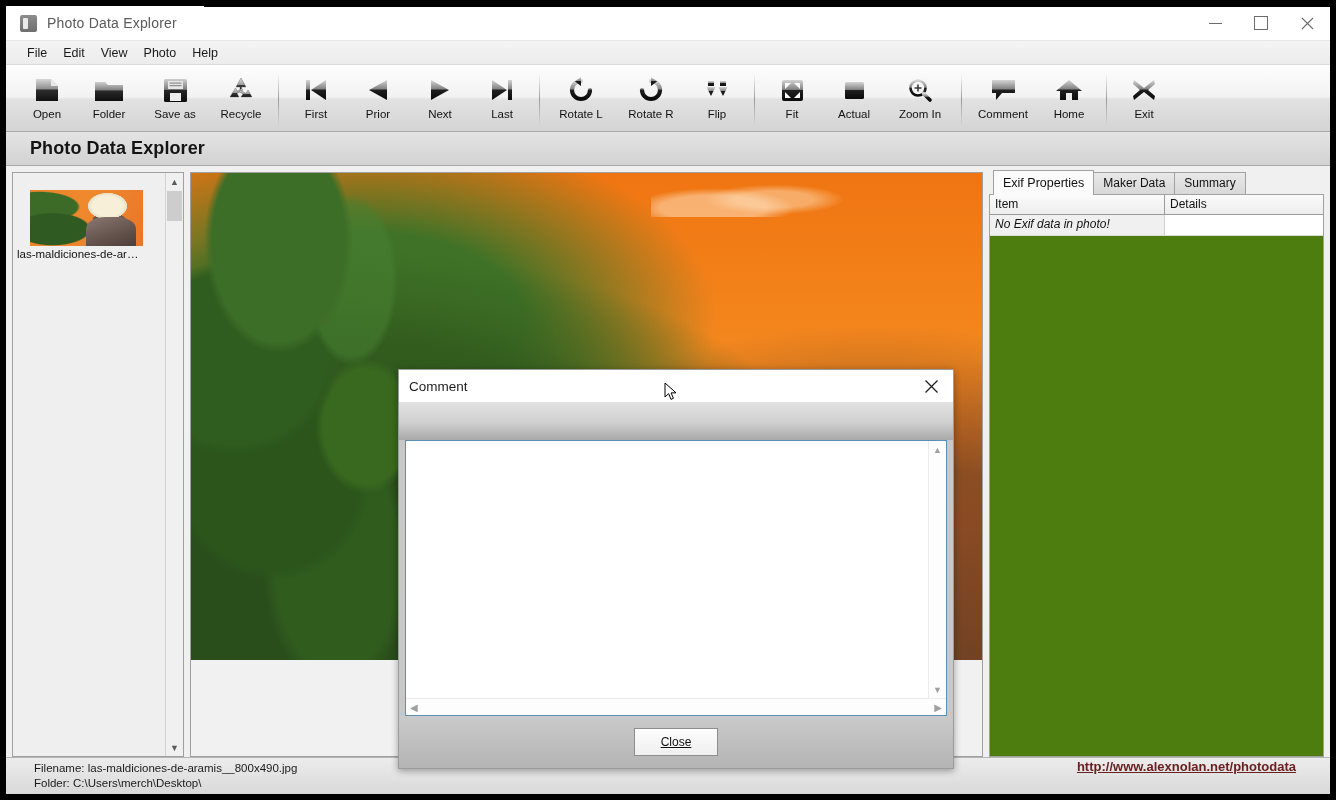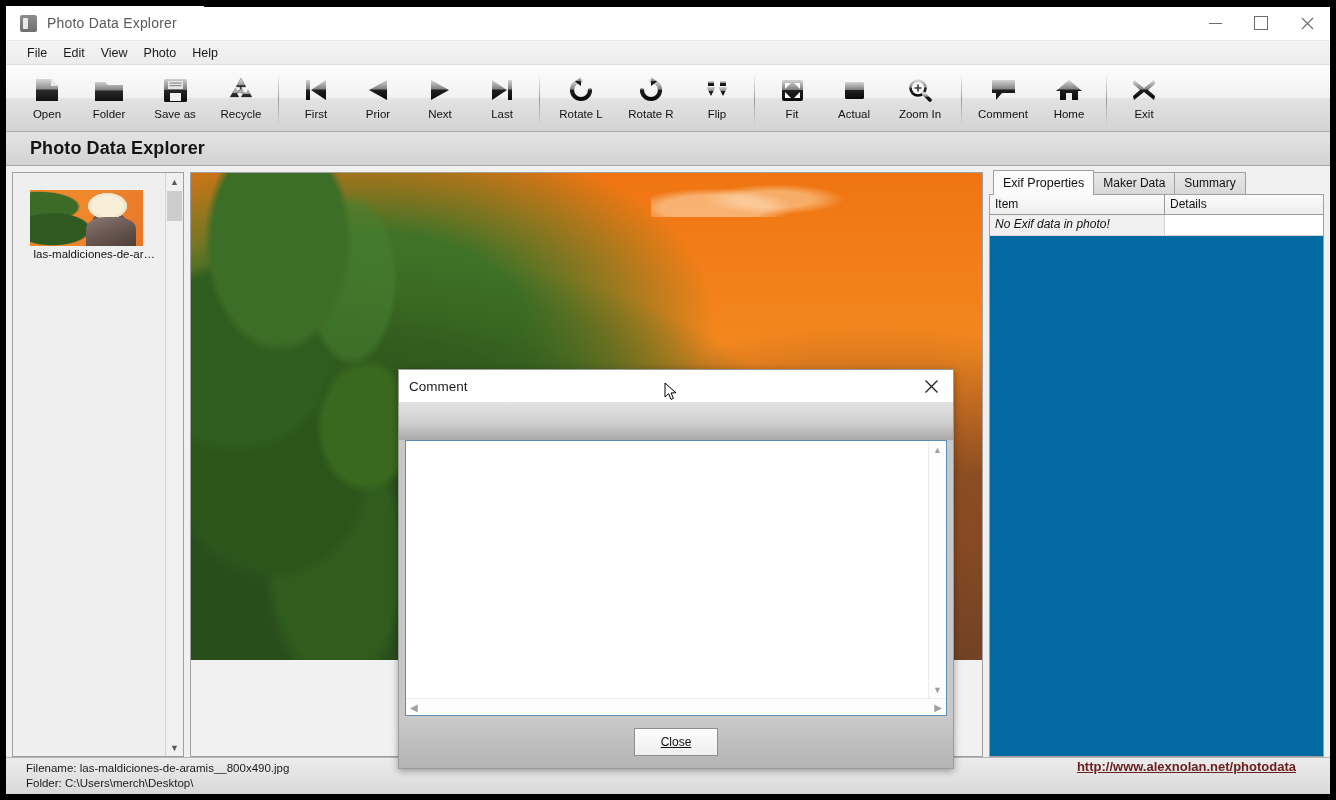--- a/index.html
+++ b/index.html
@@ -111,21 +111,21 @@
   }
 
   
   .thumbpanel {
     width: 172px; background: #efefef;
     border: 1px solid #a0a0a0;
     position: relative; box-sizing: border-box;
     display: flex; flex-direction: column;
   }
   .thumblist { flex: 1; padding: 4px; box-sizing: border-box; }
-  .thumbitem { width: 138px; text-align: right; margin-top: 13px; }
+  .thumbitem { width: 138px; text-align: left; margin-top: 13px; }
   .thumbimg {
     width: 113px; height: 56px; margin: 3px auto 2px auto;
     border: 0;
     background:
       radial-gradient(circle at 68% 24%, #f3eeda 0 11%, rgba(243,238,218,0) 12%),
       radial-gradient(ellipse at 70% 52%, #6b5a52 0 14%, rgba(107,90,82,0) 15%),
       radial-gradient(ellipse at 20% 70%, #2f5a22 0 28%, rgba(47,90,34,0) 30%),
       radial-gradient(ellipse at 8% 30%, #3c6b28 0 26%, rgba(60,107,40,0) 28%),
       linear-gradient(120deg, #e8832a 0%, #f0892c 40%, #e8762a 100%);
     position: relative; overflow: hidden;
@@ -220,21 +220,21 @@
     font-size: 12px; color: #111; padding: 3px 9px 3px 9px;
     background: linear-gradient(#e8e8e8, #d8d8d8);
     border: 1px solid #a0a0a0; border-bottom: none;
     margin-right: -1px; height: 15px; box-sizing: content-box;
   }
   .tab.active {
     background: #fbfbfb; padding-top: 5px; padding-bottom: 4px; position: relative; top: 1px;
     font-size: 12.5px;
   }
   .gridbox {
-    flex: 1; border: 1px solid #a0a0a0; background: #0369a1;
+    flex: 1; border: 1px solid #a0a0a0; background: #4d7c0f;
     position: relative; box-sizing: border-box; overflow: hidden;
   }
   .gridhead {
     display: flex; height: 19px; border-bottom: 1px solid #9a9a9a;
     background: linear-gradient(#fbfbfb, #ededed);
   }
   .gh {
     font-size: 12px; color: #111; padding: 2px 0 0 5px; box-sizing: border-box;
     border-right: 1px solid #9a9a9a; height: 19px;
   }
@@ -247,21 +247,21 @@
   }
   .gc.c1 { width: 175px; }
   .gc.c2 { flex: 1; border-right: none; background: #fff; }
 
   
   .statusbar {
     height: 36px; min-height: 36px;
     background: linear-gradient(#ececec, #d9d9d9);
     border-top: 1px solid #b5b5b5;
     display: flex; align-items: center; position: relative;
-    padding-left: 20px;
+    padding-left: 28px;
   }
   .statusLines { display: flex; flex-direction: column; line-height: 15px; }
   .statusLines div { font-size: 11.5px; color: #1a1a1a; }
   .weblink {
     position: absolute; right: 34px; top: 1px;
     font-size: 13px; font-weight: bold; color: #6b2020;
     text-decoration: underline;
   }
 
   

